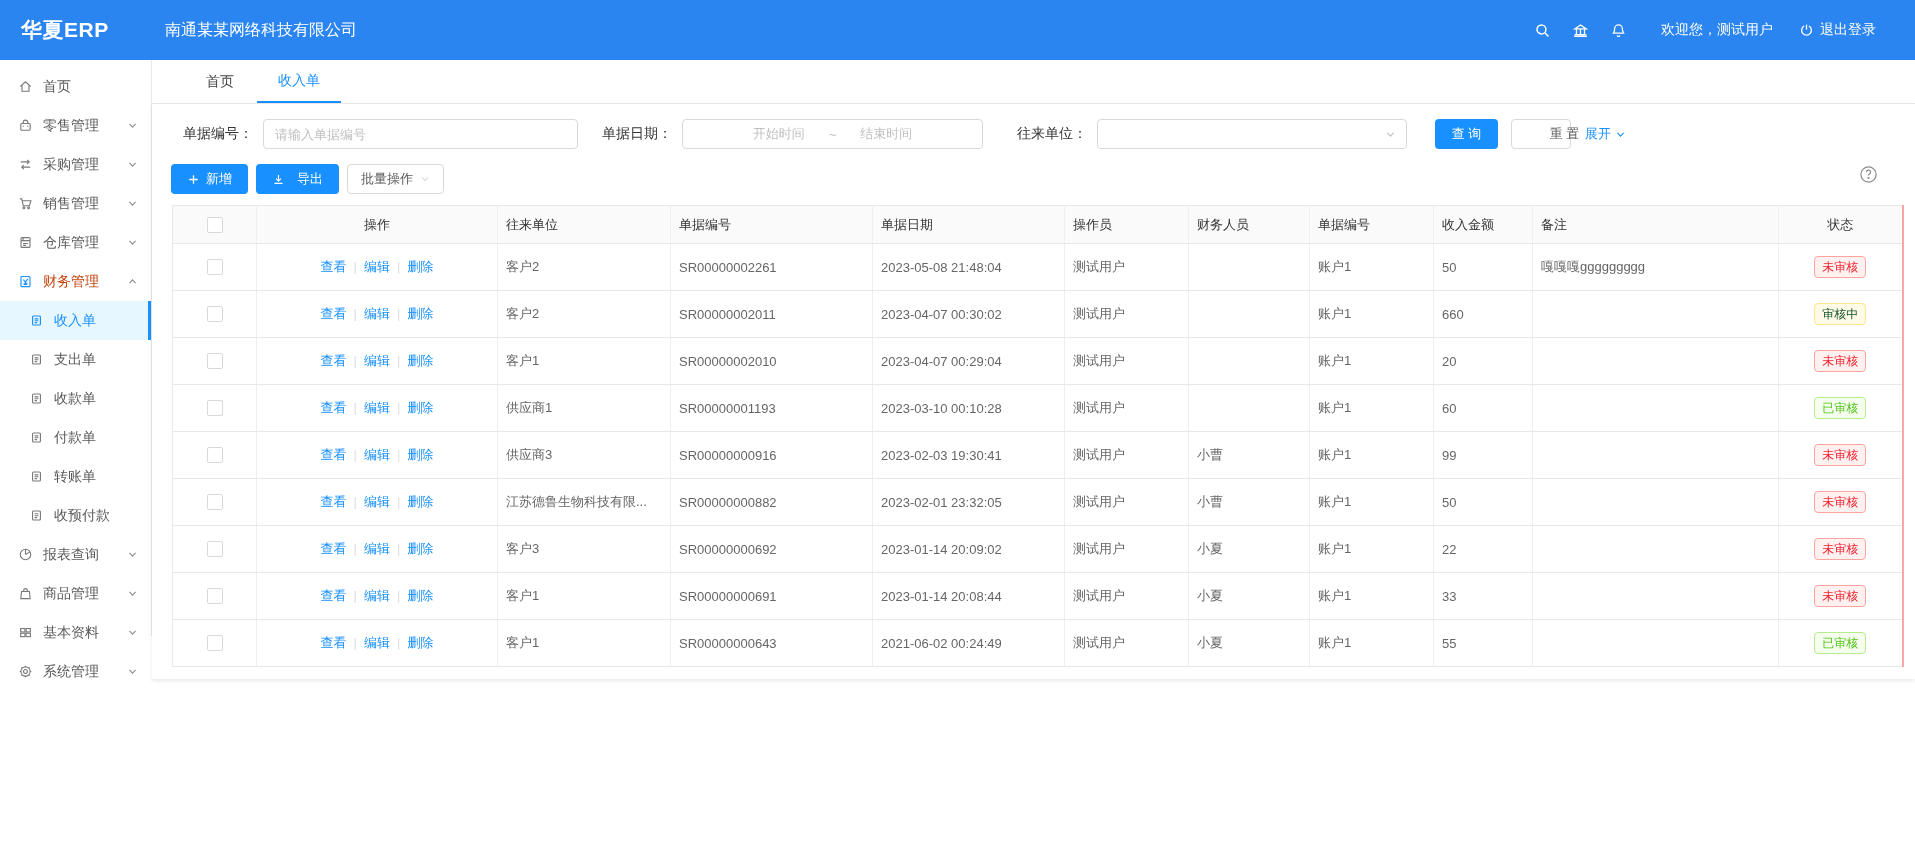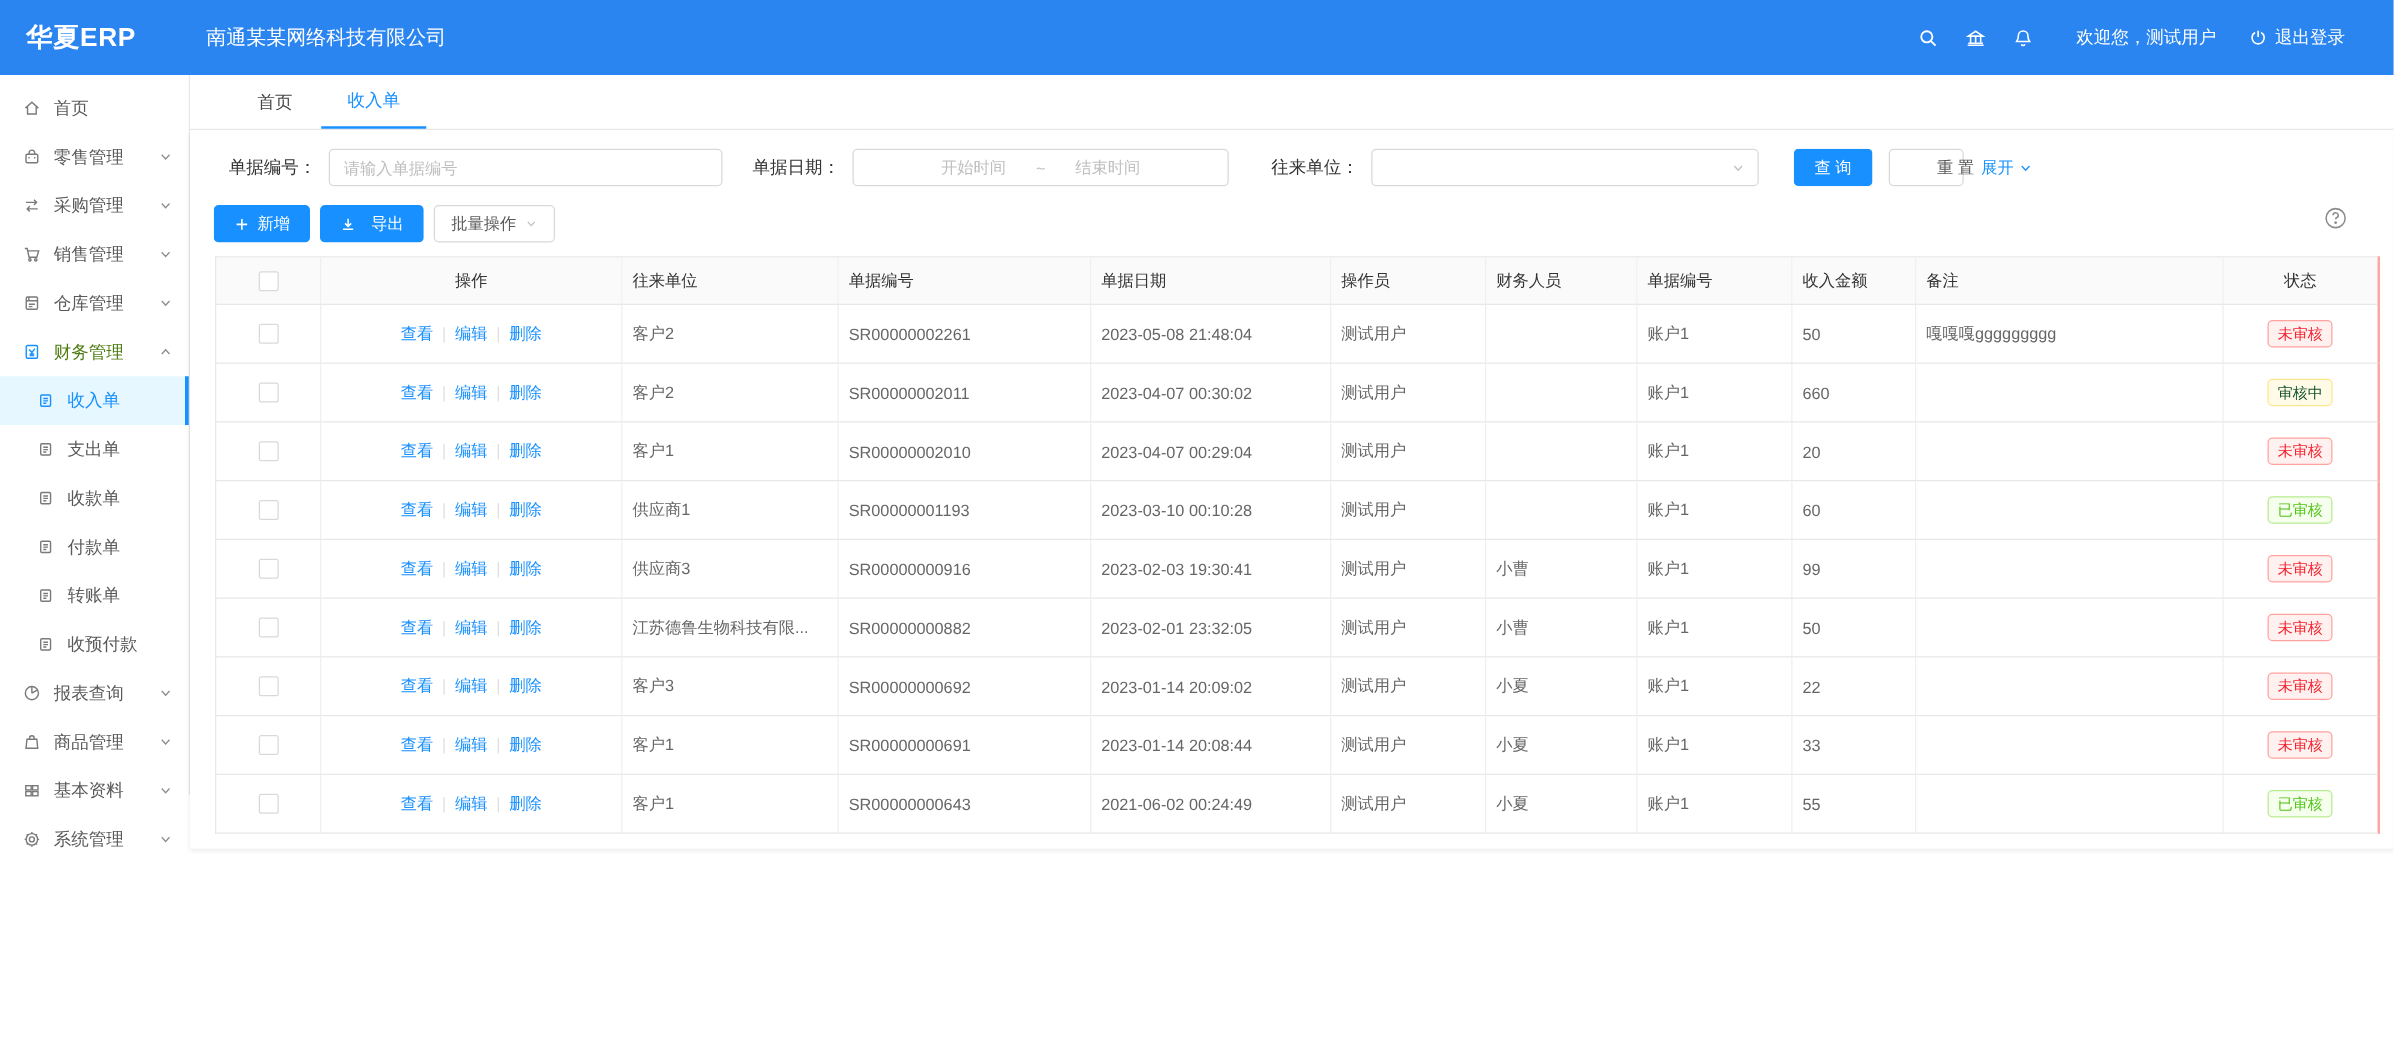--- a/index.html
+++ b/index.html
@@ -22,21 +22,21 @@
   .sidebar { width:152px; border-right:1px solid #e8e8e8; padding-top:7px; background:#fff; flex:none; }
   .side-item { height:39px; display:flex; align-items:center; padding-left:18px; position:relative;
     color:#595959; cursor:pointer; }
   .side-item .s-icon { width:16px; height:16px; margin-right:9px; color:#7a7a7a; display:flex; }
   .side-item .s-icon svg { width:15px; height:15px; }
   .side-item .s-label { font-size:14px; }
   .side-item .chev { position:absolute; right:13px; color:#8c8c8c; display:flex; }
   .side-item .chev svg { width:11px; height:11px; }
   .side-item .chev.up svg { transform:rotate(180deg); }
   .side-item.sub { padding-left:29px; }
-  .side-item.active { color:#4d7c0f; }
+  .side-item.active { color:#c2410c; }
   .side-item.active .s-icon { color:#1890ff; }
   .side-item.selected { background:#e6f7ff; color:#1890ff; border-right:3px solid #1890ff; }
   .side-item.selected .s-icon { color:#1890ff; }
 
   .main { flex:1; display:flex; flex-direction:column; background:#fff; }
 
   
   .tabbar { height:44px; border-bottom:1px solid #e8e8e8; display:flex; align-items:stretch;
     padding-left:33px; flex:none; }
   .tab { padding:0 21px; display:flex; align-items:center; font-size:14px; color:#444;

